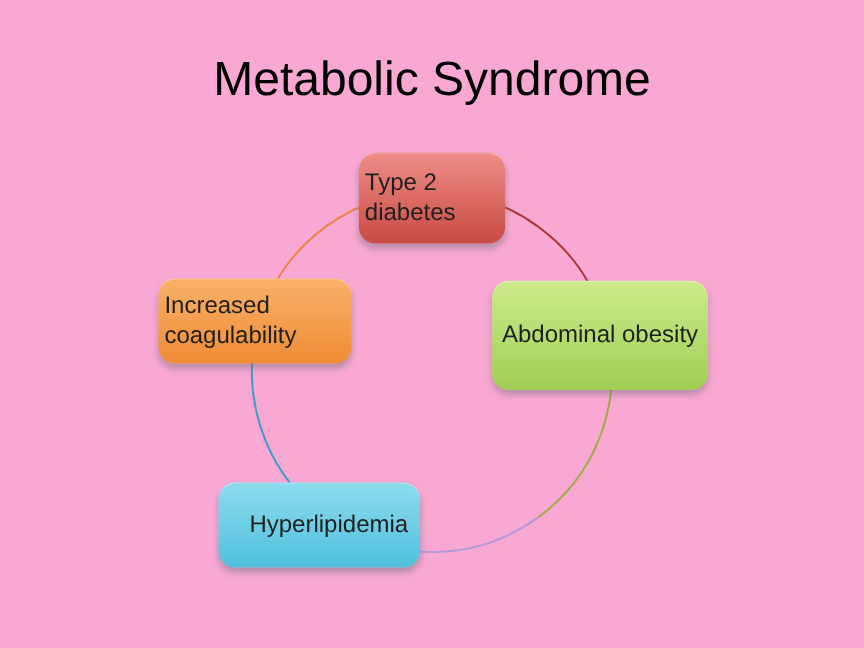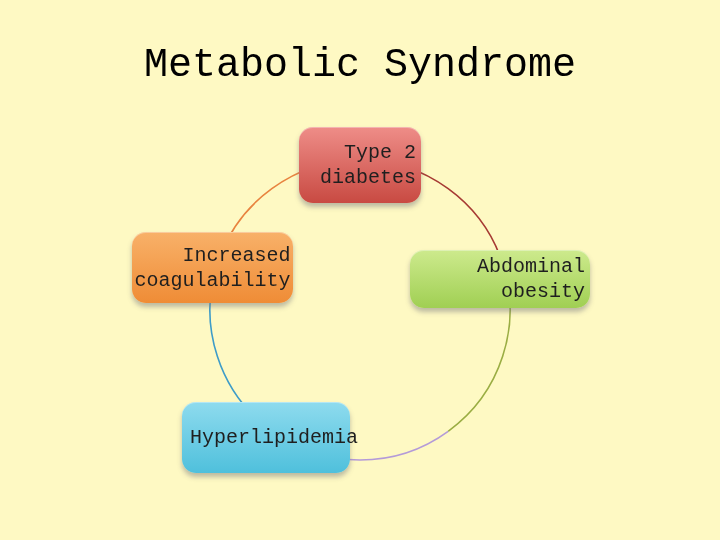--- a/index.html
+++ b/index.html
@@ -1,22 +1,22 @@
 <!DOCTYPE html>
 <html><head>
 <meta charset="utf-8">
 <style>
   html, body { margin: 0; padding: 0; background: #ffffff; }
   .slide {
     position: relative;
     width: 720px;
     height: 540px;
-    background: #fef9c3;
+    background: #f9a8d4;
     overflow: hidden;
-    font-family: Liberation Mono, monospace;
+    font-family: Liberation Sans, sans-serif;
   }
   .slide-title {
     position: absolute;
     top: 42px;
     left: 0;
     width: 720px;
     text-align: center;
     font-size: 40px;
     line-height: 1.2;
     color: #000000;
@@ -32,29 +32,29 @@
     stroke-width: 1.6px;
   }
   .node {
     position: absolute;
     border-radius: 14px;
     background: linear-gradient(to bottom, var(--top, #ccc) 0%, var(--bottom, #999) 100%);
     box-shadow: 0 4px 5px rgba(110,110,120,0.45), inset 0 1px 0 rgba(255,255,255,0.35);
     display: flex;
     align-items: center;
     justify-content: center;
-    text-align: right;
+    text-align: left;
     font-size: 20px;
     line-height: 1.25;
     color: #1f1f1f;
     padding: 0 5px;
     box-sizing: border-box;
   }
   .node-top          { left: 299px; top: 127px; width: 122px; height: 76px; }
-  .node-upper-right  { left: 410px; top: 250px; width: 180px; height: 58px; }
+  .node-upper-right  { left: 410px; top: 234px; width: 180px; height: 91px; }
   .node-lower-right  { left: 367px; top: 402px; width: 156px; height: 71px; }
   .node-lower-left   { left: 182px; top: 402px; width: 168px; height: 71px; padding-left: 21px; }
   .node-upper-left   { left: 132px; top: 232px; width: 161px; height: 71px; }
 </style>
 </head>
 <body>
 
 <div class="slide">
 
   <div class="slide-title">Metabolic Syndrome</div>

